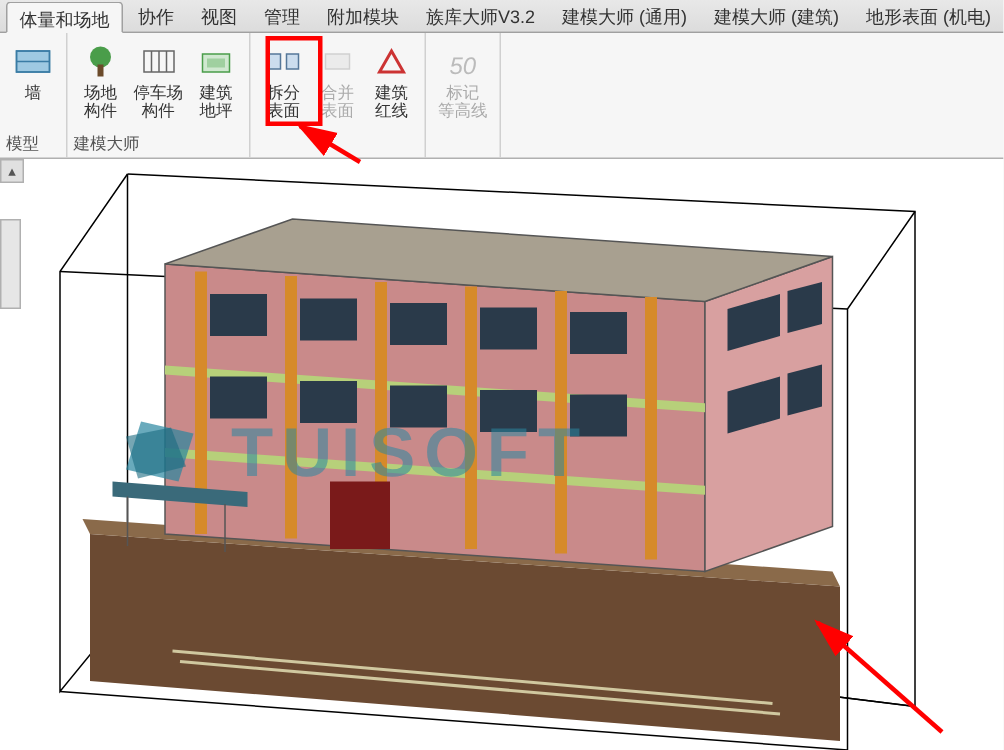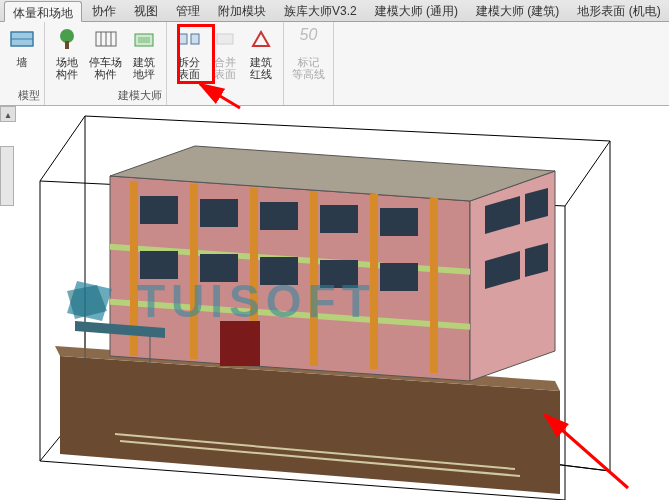--- a/index.html
+++ b/index.html
@@ -50,39 +50,39 @@
   }
   .group-items {
     display: flex;
     flex: 1;
     align-items: flex-start;
   }
   .group-label {
     font-size: 11px;
     color: #555;
     padding: 2px 0 2px 0;
-    text-align: right;
+    text-align: left;
     width: 100%;
     font-family: Liberation Mono, monospace;
   }
   .tool {
     display: flex;
     flex-direction: column;
     align-items: center;
     justify-content: flex-start;
     padding: 2px 4px;
     cursor: pointer;
     text-align: center;
     min-width: 34px;
   }
   .tool .icon-box {
     width: 28px;
     height: 28px;
     display: flex;
-    align-items: flex-start;
+    align-items: flex-end;
     justify-content: center;
     margin-bottom: 2px;
   }
   .tool-label {
     font-size: 11px;
     color: #333;
     line-height: 12px;
     white-space: pre-line;
     text-align: center;
   }
@@ -116,21 +116,21 @@
     width: 14px; height: 60px;
     background: #e6e6e6;
     border:1px solid #b0b0b0;
     writing-mode: vertical-rl;
     font-size:10px; color:#555;
     display:flex;align-items:center;justify-content:center;
   }
   .model-svg { position:absolute; left:0; top:0; width:100%; height:100%; }
   .watermark {
     position:absolute;
-    left:57px; top:165px;
+    left:74px; top:165px;
     font-size:46px;
     font-weight:700;
     letter-spacing:6px;
     color: rgba(42,134,160,0.55);
     font-family: Arial, sans-serif;
     display:flex;
     align-items:center;
     white-space:nowrap;
   }
   .watermark .logo-shape { margin-right:10px; }

